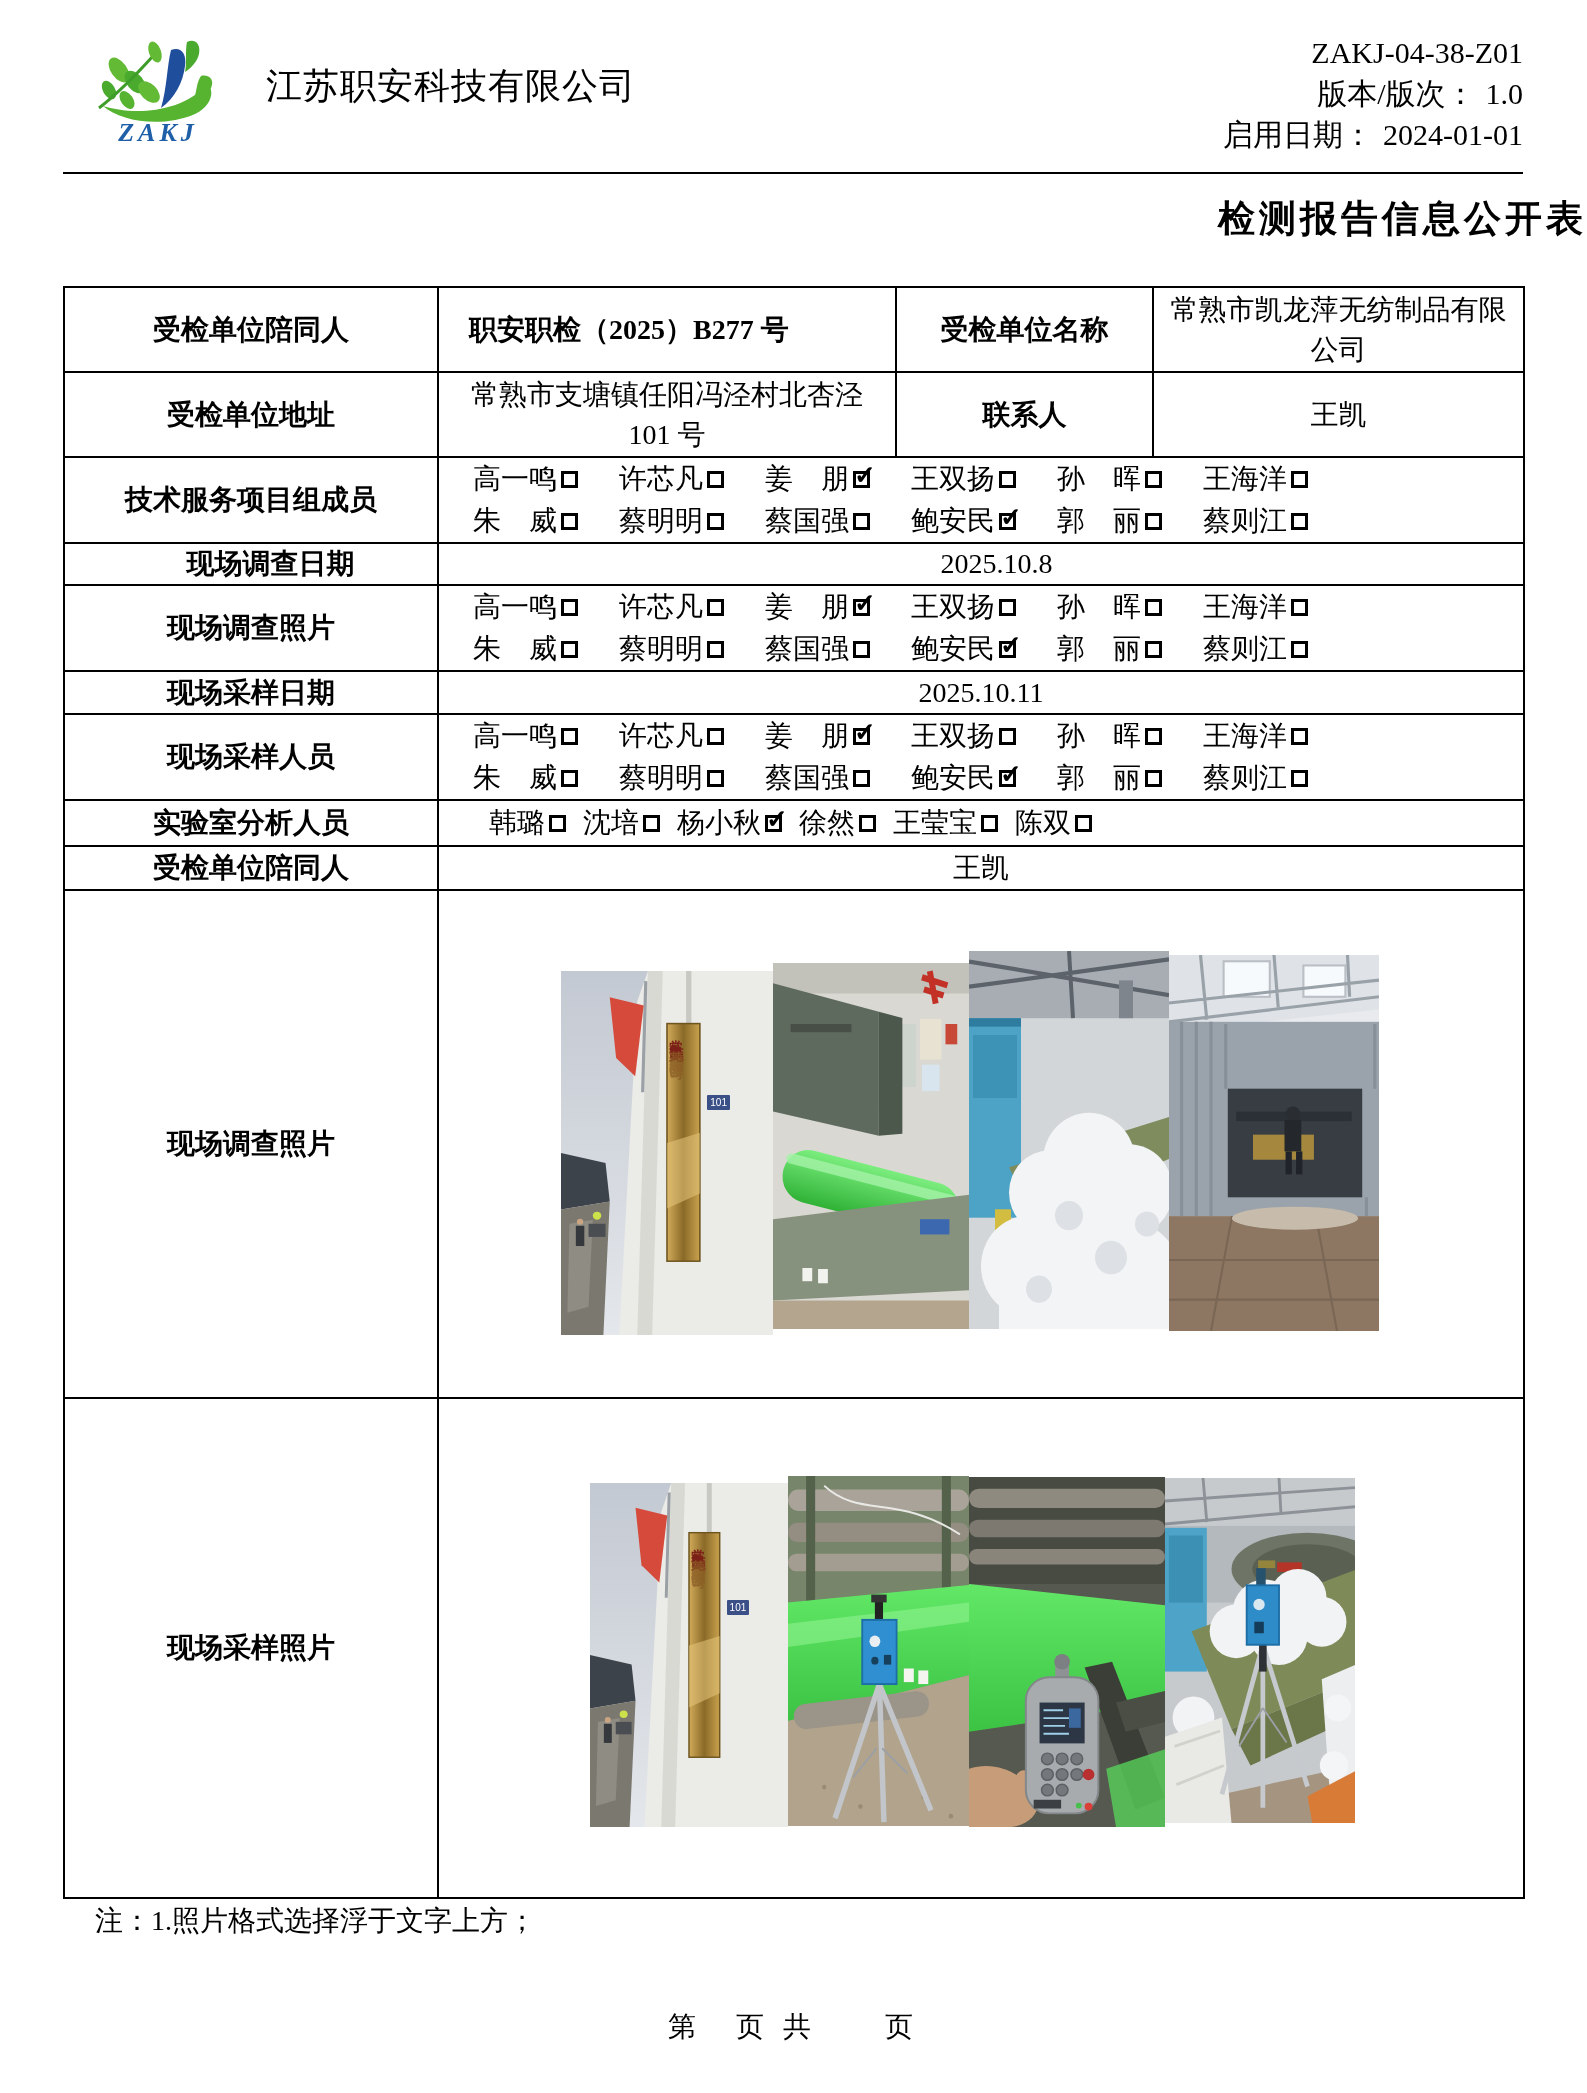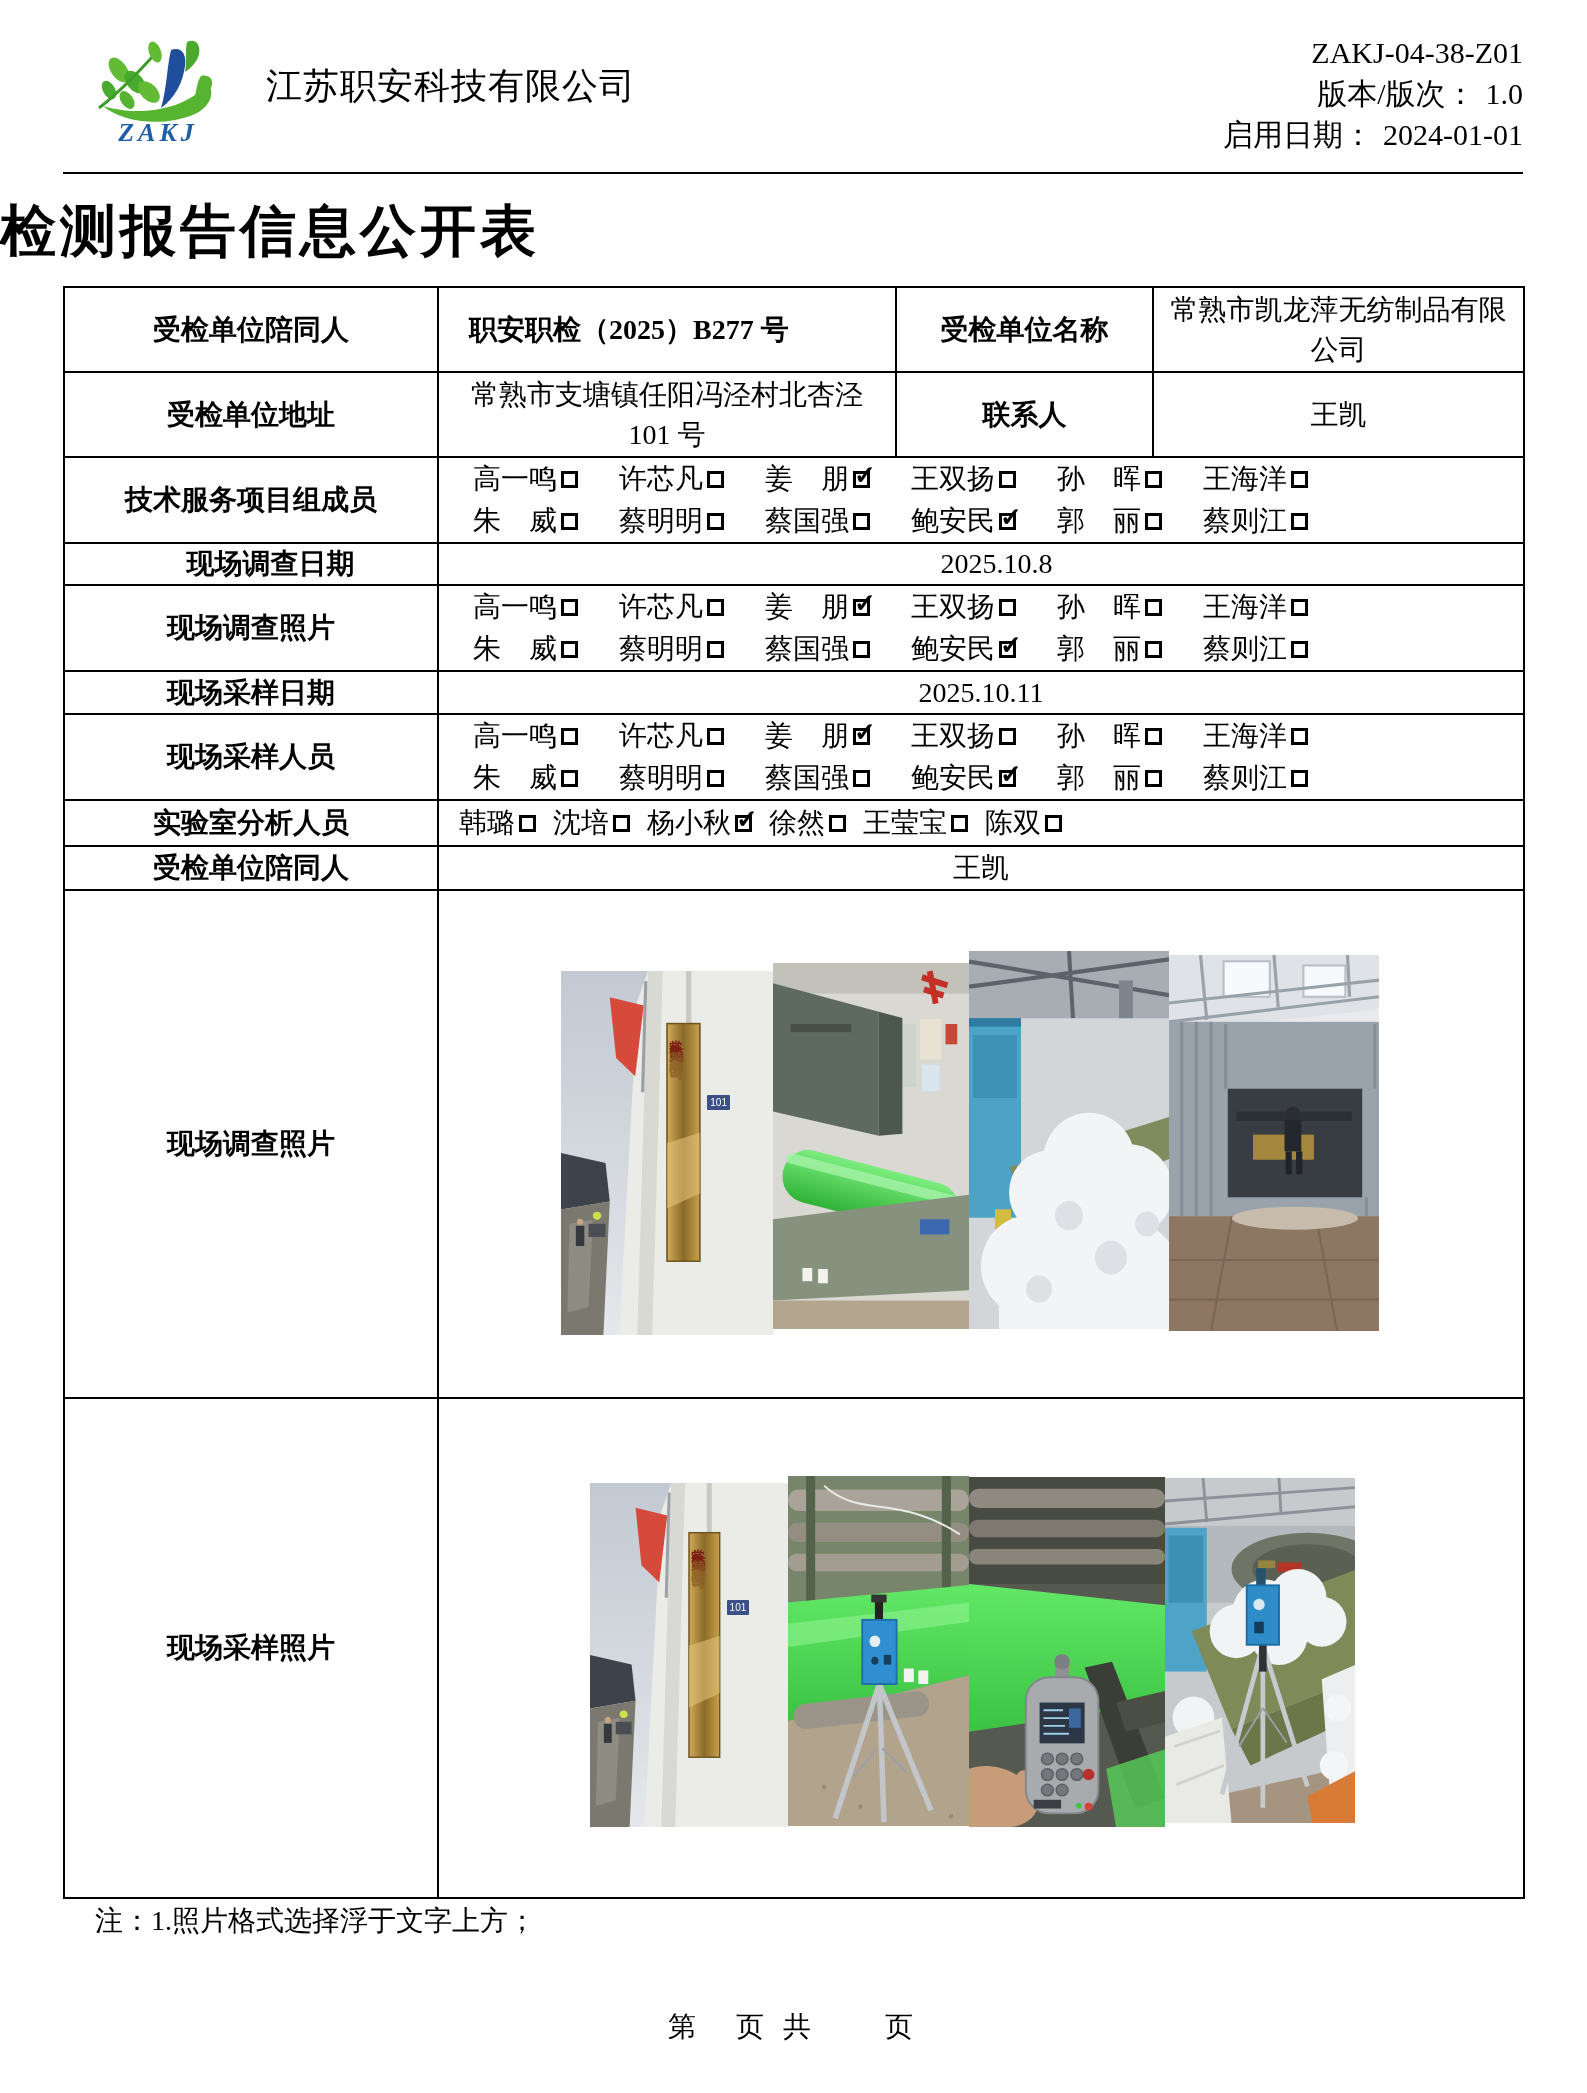--- a/index.html
+++ b/index.html
@@ -14,22 +14,22 @@
   
   .logo-wrap { position:absolute; left:78px; top:36px; width:160px; text-align:center; }
   .logo-svg { width:150px; height:86px; display:block; margin:0 auto; }
   .logo-text { font-style:italic; font-weight:bold; font-size:26px; letter-spacing:4px; color:#1f5fa8; margin-top:-4px; }
   .company-name { position:absolute; left:238px; top:62px; font-size:36px; letter-spacing:1px;margin-left:28px; }
   .doc-info { position:absolute; right:64px; top:32px; text-align:right; font-size:30px; line-height:41px; }
   .doc-info .val { margin-left:10px; }
   .header-rule { position:absolute; left:63px; top:172px; width:1460px; height:0; border-top:2px solid #000; }
 
   
-  .doc-title { position:absolute; left:0; top:194px; width:100%; text-align:left;
-               font-size:56px; font-weight:bold; letter-spacing:4px; }
+  .doc-title { position:absolute; left:0; top:194px; width:100%; text-align:right;
+               font-size:37px; font-weight:bold; letter-spacing:4px; }
 
   
   table.form { position:absolute; left:63px; top:286px; width:1460px;
                border-collapse:collapse; table-layout:fixed; }
   table.form td { border:2px solid #000; font-size:28px; vertical-align:middle; overflow:hidden; }
   td.lbl { font-weight:bold; text-align:center; padding:0 6px; }
   td.val-c { text-align:center; padding:0 14px; line-height:40px; }
   td.val-b { font-weight:bold; text-align:left; padding:0 0 0 30px; }
   tr.r-big   td { height:85px; }
   tr.r-team  td { height:86px; }
@@ -40,21 +40,21 @@
   tr.r-lab   td { height:44px; }
   tr.r-comp  td { height:44px; }
   tr.r-ph1   td { height:508px; }
   tr.r-ph2   td { height:500px; }
 
   
   .names { padding-left:34px; }
   .names-line { display:flex; align-items:center; height:42px; }
   .member { display:flex; align-items:center; width:146px; white-space:nowrap;font-family:Liberation Serif, serif; }
   .member .m-name { display:inline-block; min-width:84px; font-size:28px; }
-  .lab-line { display:flex; align-items:center; height:44px; padding-left:20px; }
+  .lab-line { display:flex; align-items:center; height:44px; padding-left:50px; }
   .lab-line .member { width:auto; margin-right:17px; }
   .lab-line .m-name { min-width:0; }
   .cbx { display:inline-block; width:17px; height:17px; border:3px solid #000;
          margin-left:4px; position:relative; flex:none; }
   .cbx .tick { display:none; position:absolute; left:-2px; top:-11px;
                font-size:26px; font-weight:bold; line-height:1; }
   .cbx.on .tick { display:block; }
 
   
   td.photo-cell { position:relative; vertical-align:top; }

